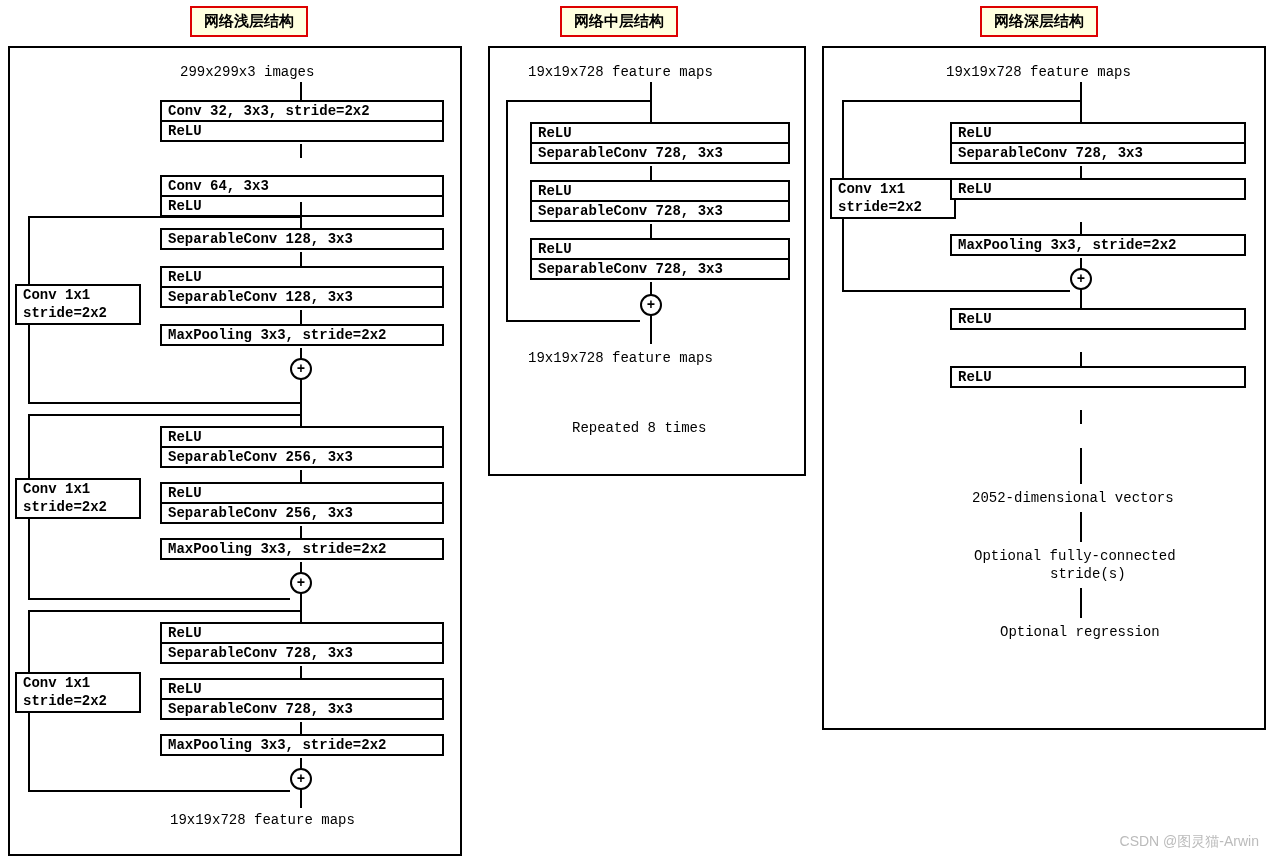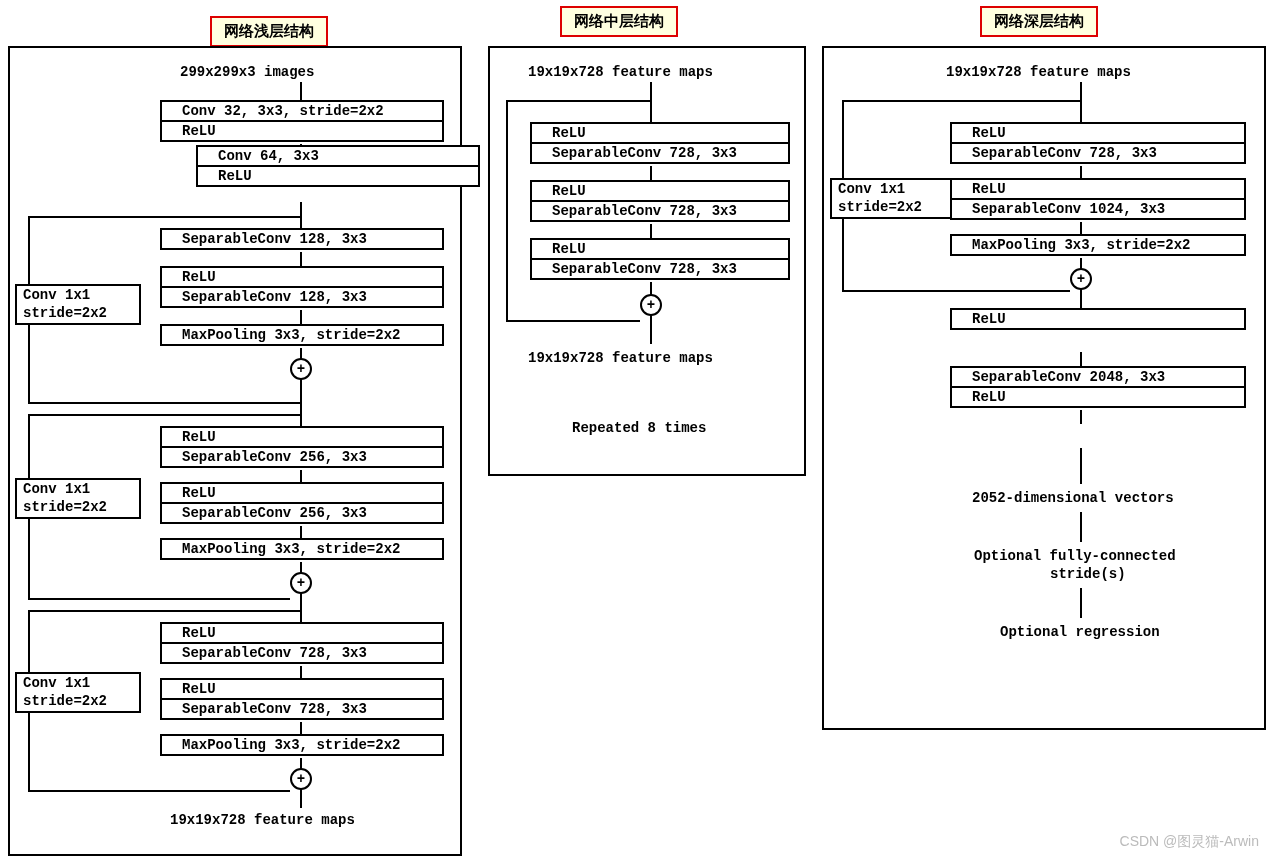--- a/index.html
+++ b/index.html
@@ -1,47 +1,47 @@
 <!DOCTYPE html>
 <html><head>
 <meta charset="utf-8">
 <style>
   html,body{margin:0;padding:0;background:#fff;font-family:"Courier New",monospace;font-size:14px;color:#000;}
   .page{position:relative;width:1273px;height:859px;}
   .title-box{position:absolute;background:#ffffe0;border:2px solid #d00;padding:4px 12px;font-family:"Microsoft YaHei","SimSun",sans-serif;font-size:15px;font-weight:bold;white-space:nowrap;}
   .panel{position:absolute;border:2px solid #000;}
-  .lbl{position:absolute;font-weight:bold;white-space:nowrap;text-align:right;}
+  .lbl{position:absolute;font-weight:normal;white-space:nowrap;text-align:right;}
   .op-box,.side-box{position:absolute;border:2px solid #000;background:#fff;}
   .op-box{padding:0;}
-  .row{border-bottom:2px solid #000;padding:1px 20px;font-weight:bold;white-space:nowrap;}
+  .row{border-bottom:2px solid #000;padding:1px 6px;font-weight:bold;white-space:nowrap;}
   .row:last-child{border-bottom:none;}
   .side-box{padding:1px 6px;font-weight:bold;line-height:1.25;}
   .addcirc{position:absolute;width:18px;height:18px;border:2px solid #000;border-radius:50%;background:#fff;display:flex;align-items:center;justify-content:center;font-weight:bold;font-size:14px;line-height:0;}
   .vline{position:absolute;width:0;border-left:2px solid #000;}
   .hline{position:absolute;height:0;border-top:2px solid #000;}
   .water{position:absolute;right:14px;bottom:8px;color:#bbb;font-family:"Microsoft YaHei",sans-serif;font-size:14px;}
 </style>
 </head>
 <body>
 
 <div class="page">
 
-  <div class="title-box" style="left:190px;top:16px;margin-left:20px;">网络浅层结构</div>
+  <div class="title-box" style="left:190px;top:6px;">网络浅层结构</div>
   <div class="panel" style="left:8px;top:46px;width:450px;height:806px;"></div>
 
   <div class="lbl" style="left:180px;top:64px;">299x299x3 images</div>
   <div class="vline" style="left:300px;top:82px;height:18px;"></div>
 
   <div class="op-box" style="left:160px;top:100px;width:280px;">
     <div class="row">Conv 32, 3x3, stride=2x2</div>
     <div class="row">ReLU</div>
   </div>
   <div class="vline" style="left:300px;top:144px;height:14px;"></div>
 
-  <div class="op-box" style="left:160px;top:145px;width:280px;margin-left:36px;">
+  <div class="op-box" style="left:160px;top:175px;width:280px;">
     <div class="row">Conv 64, 3x3</div>
     <div class="row">ReLU</div>
   </div>
   <div class="vline" style="left:300px;top:202px;height:26px;"></div>
 
   <div class="hline" style="left:28px;top:216px;width:272px;"></div>
   <div class="vline" style="left:28px;top:216px;height:68px;"></div>
   <div class="side-box" style="left:15px;top:284px;width:110px;">
     <div>Conv 1x1</div>
     <div>stride=2x2</div>
@@ -164,36 +164,34 @@
   <div class="vline" style="left:842px;top:218px;height:72px;"></div>
   <div class="hline" style="left:842px;top:290px;width:228px;"></div>
 
   <div class="op-box" style="left:950px;top:122px;width:292px;">
     <div class="row">ReLU</div>
     <div class="row">SeparableConv 728, 3x3</div>
   </div>
   <div class="vline" style="left:1080px;top:166px;height:12px;"></div>
   <div class="op-box" style="left:950px;top:178px;width:292px;">
     <div class="row">ReLU</div>
-    <div class="row">SeparableConv 1024, 3x3</div>
   </div>
   <div class="vline" style="left:1080px;top:222px;height:12px;"></div>
   <div class="op-box" style="left:950px;top:234px;width:292px;">
     <div class="row">MaxPooling 3x3, stride=2x2</div>
   </div>
   <div class="vline" style="left:1080px;top:258px;height:12px;"></div>
   <div class="addcirc" style="left:1070px;top:268px;">+</div>
   <div class="vline" style="left:1080px;top:288px;height:20px;"></div>
 
   <div class="op-box" style="left:950px;top:308px;width:292px;">
     <div class="row">ReLU</div>
   </div>
   <div class="vline" style="left:1080px;top:352px;height:14px;"></div>
   <div class="op-box" style="left:950px;top:366px;width:292px;">
-    <div class="row">SeparableConv 2048, 3x3</div>
     <div class="row">ReLU</div>
   </div>
   <div class="vline" style="left:1080px;top:410px;height:14px;"></div>
   <div class="vline" style="left:1080px;top:448px;height:36px;"></div>
   <div class="lbl" style="left:972px;top:490px;">2052-dimensional vectors</div>
   <div class="vline" style="left:1080px;top:512px;height:30px;"></div>
   <div class="lbl" style="left:974px;top:548px;">Optional fully-connected</div>
   <div class="lbl" style="left:1050px;top:566px;">stride(s)</div>
   <div class="vline" style="left:1080px;top:588px;height:30px;"></div>
   <div class="lbl" style="left:1000px;top:624px;">Optional regression</div>

